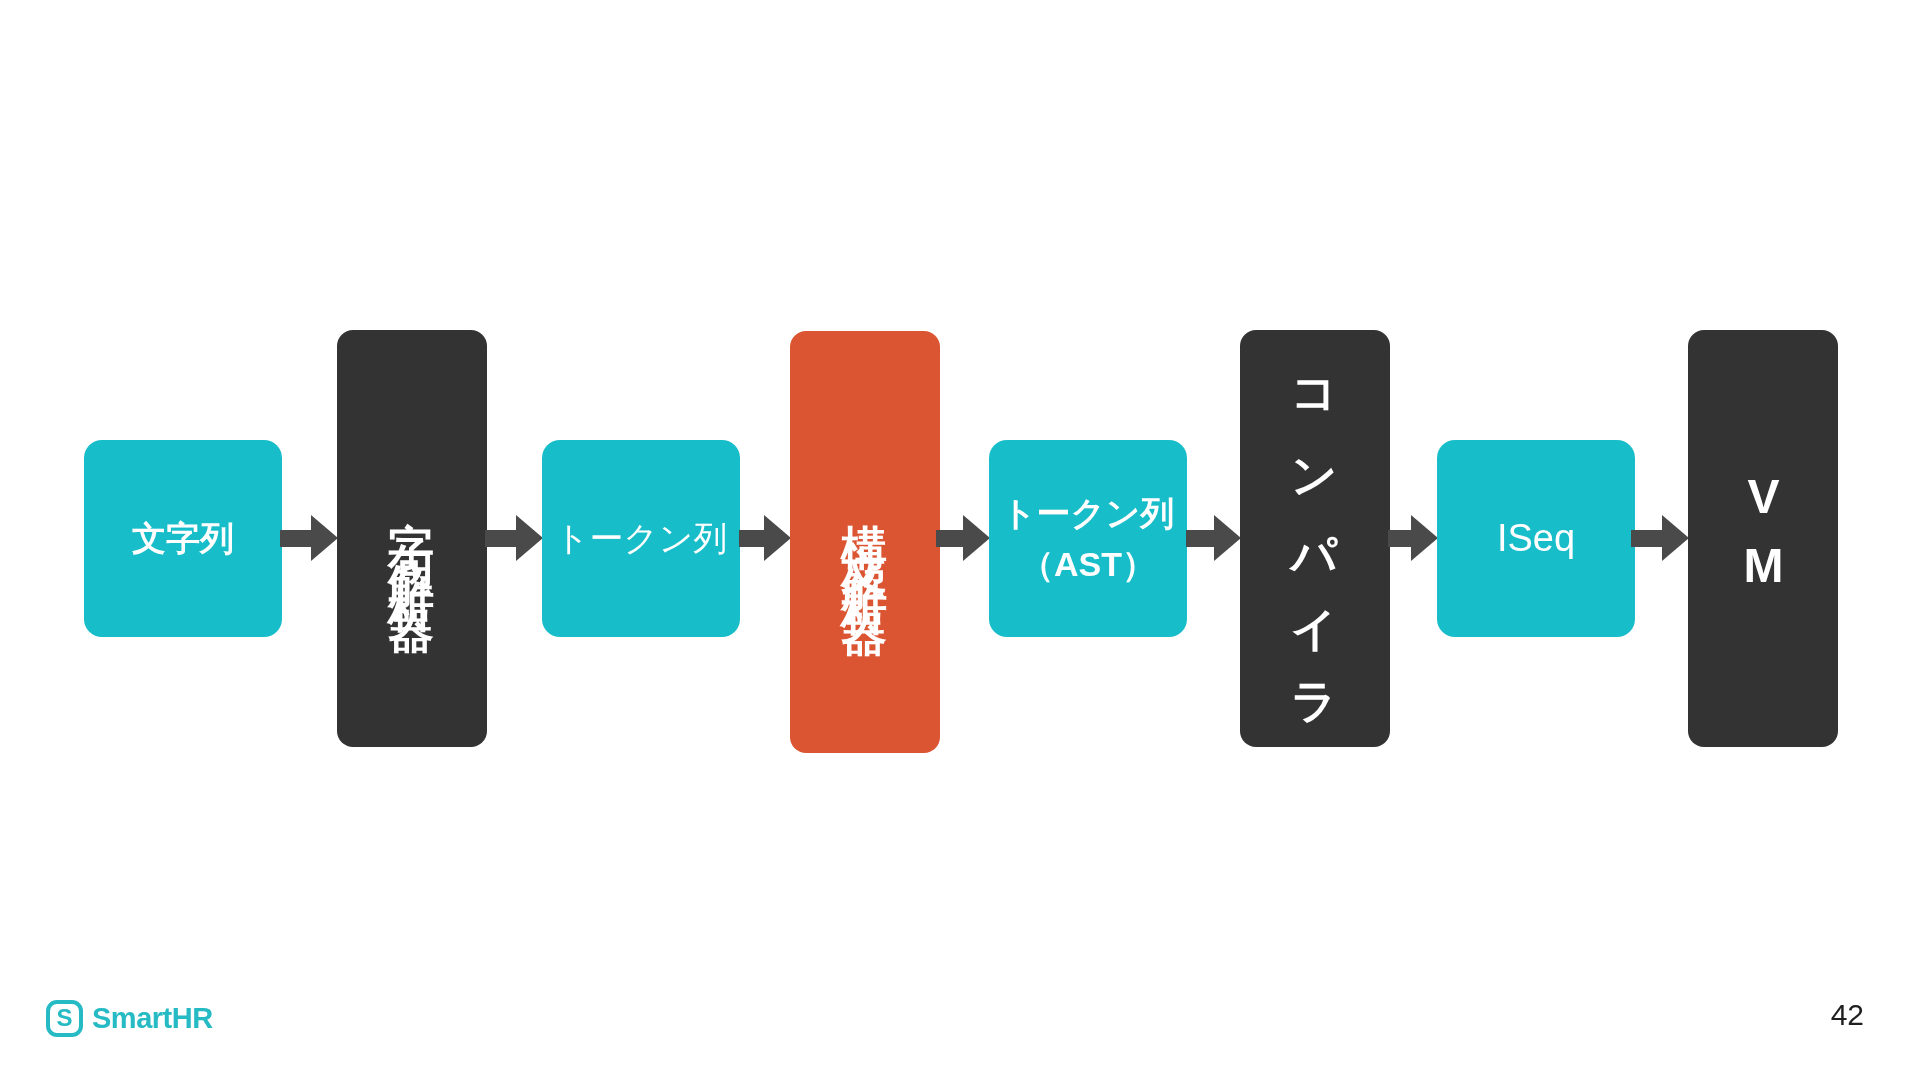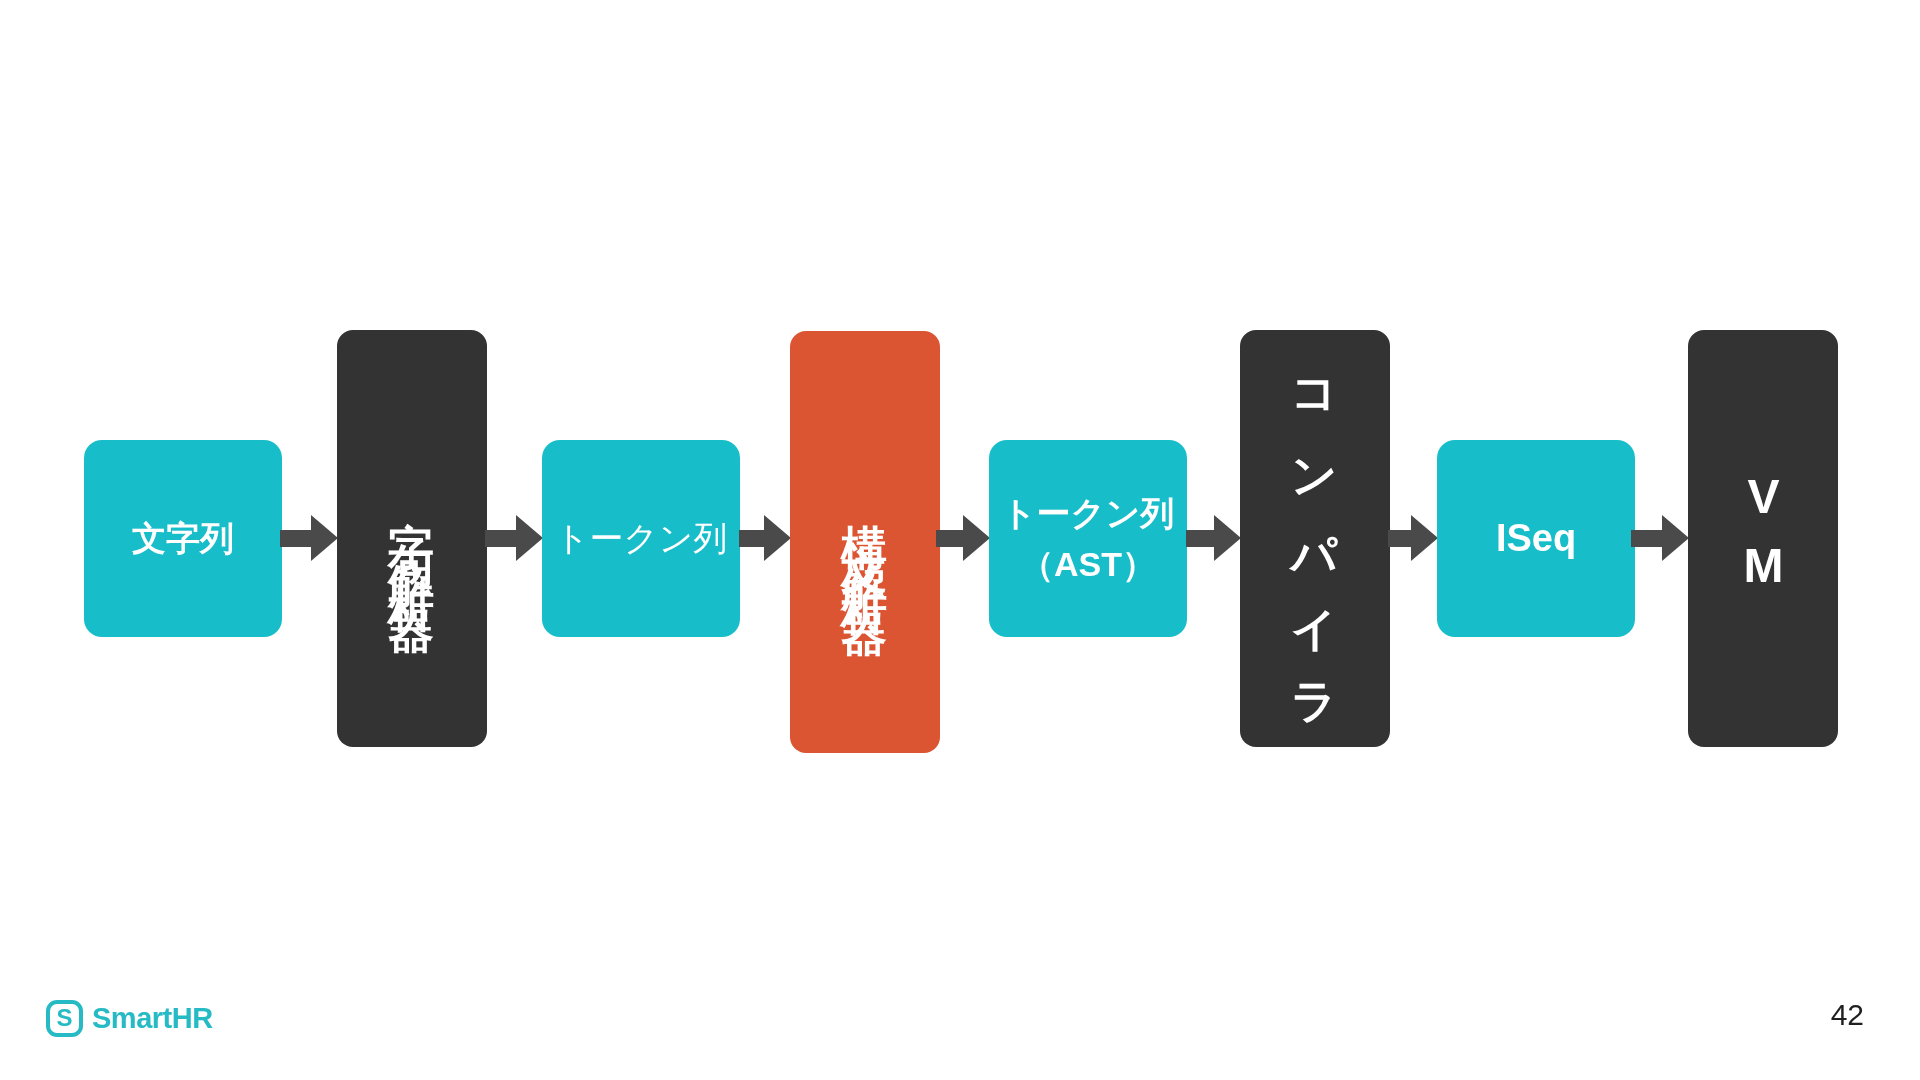--- a/index.html
+++ b/index.html
@@ -51,21 +51,21 @@
   .n6 { left:1240px; }
   .n7 { left:1437px; width:196px; }
   .n8 { left:1688px; width:152px; }
 
   .node-lines {
     display:flex; flex-direction:column;
     gap:10px;
     font-size:34px; font-weight:700; line-height:1.2;
   }
   .one-line { font-size:34px; font-weight:400; }
-  .iseq-label { font-size:38px; font-weight:700; }
+  .iseq-label { font-size:38px; font-weight:400; }
 
   .vtext {
     writing-mode:vertical-rl;
     text-orientation:upright;
     font-size:46px;
     font-weight:700;
     letter-spacing:22px;
     line-height:1;
   }
   .vtext.vm {

